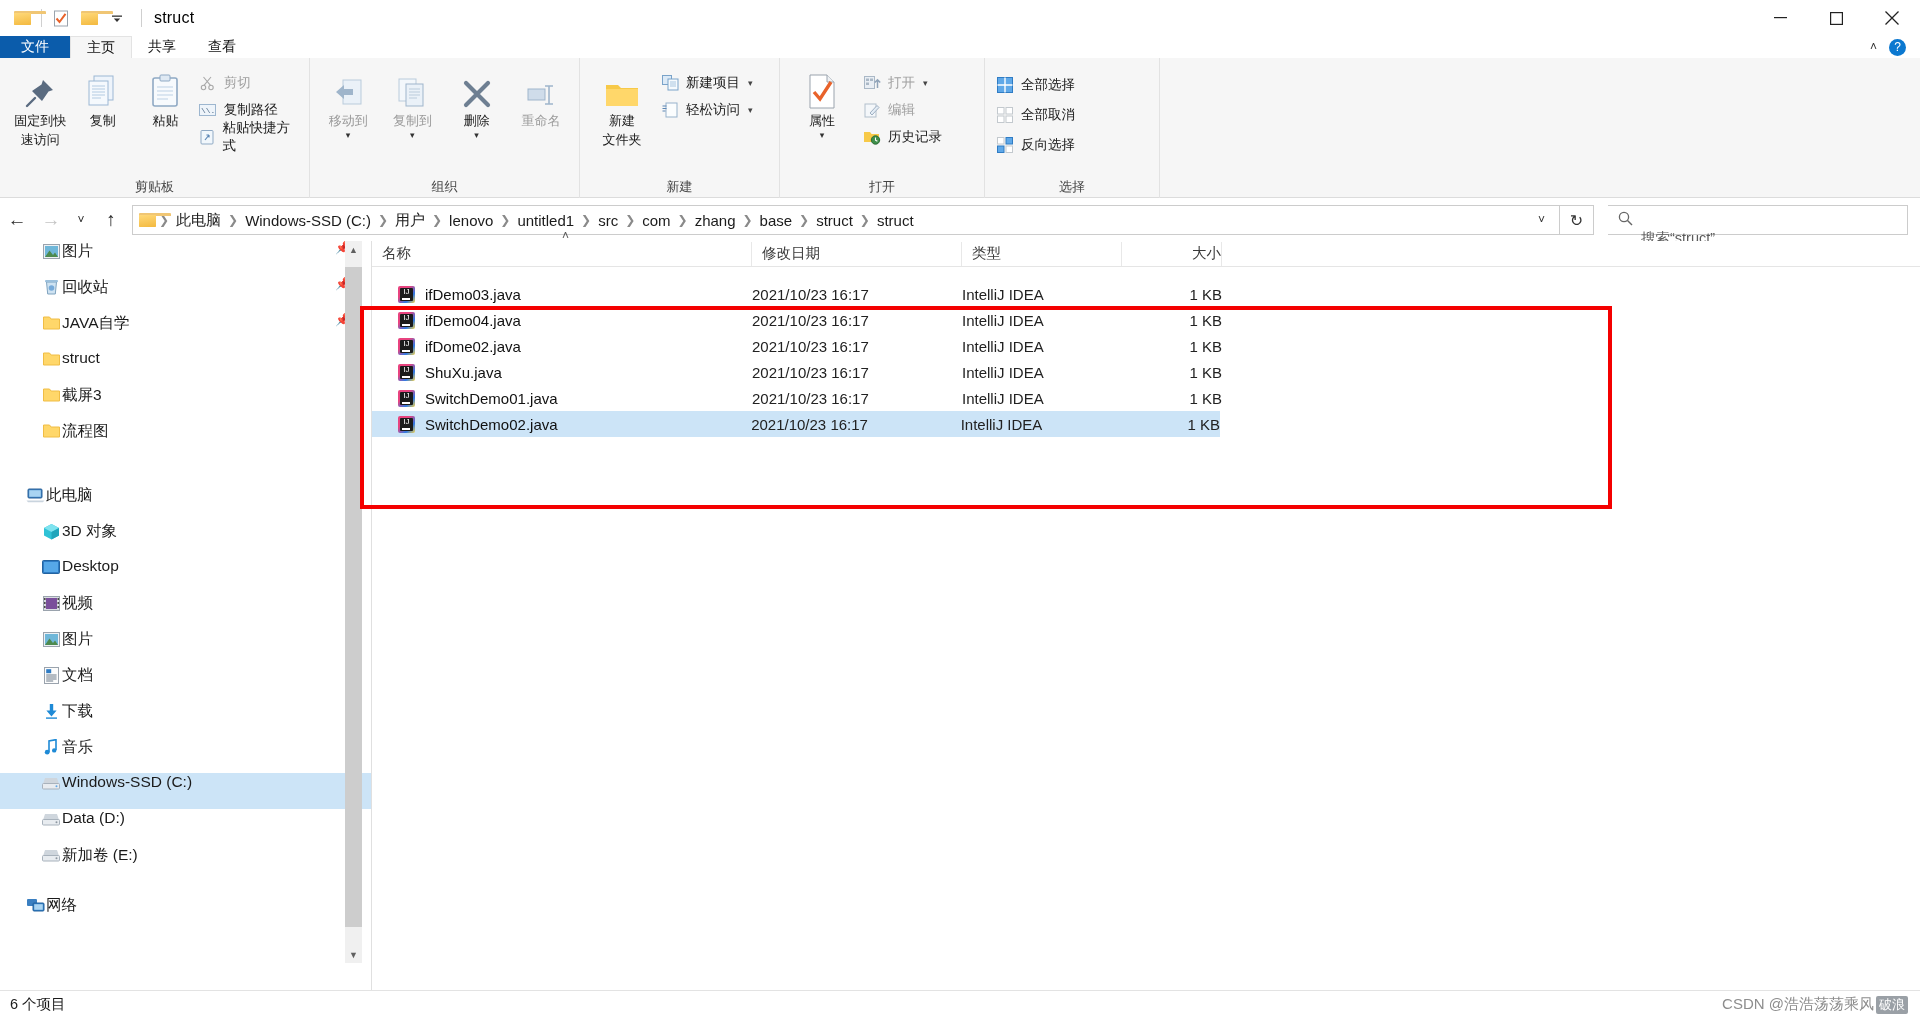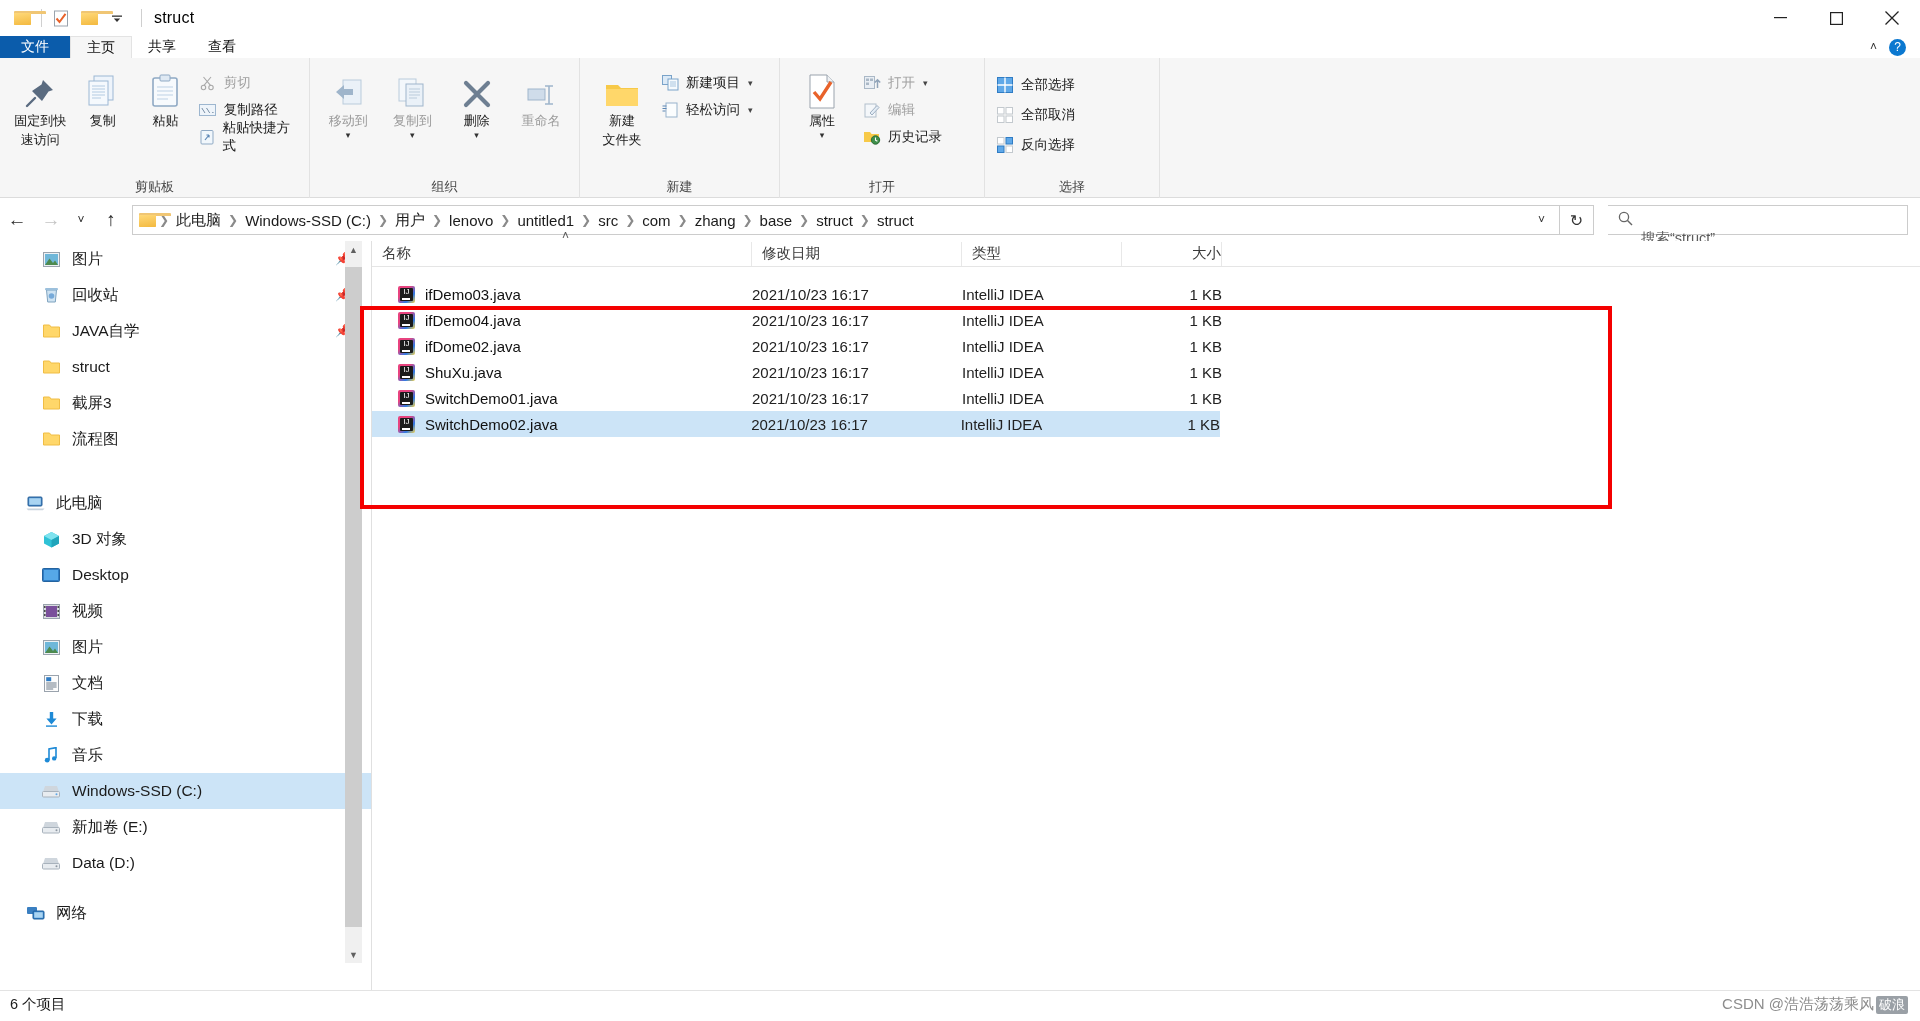--- a/index.html
+++ b/index.html
@@ -123,21 +123,21 @@
     width:300px; height:30px; border:1px solid #ccc; border-left:none;
     display:flex; align-items:center; gap:8px; padding:0 10px; margin-right:12px;
   }
   .searchbox .txt { font-size:14.5px; color:#5a5a5a;margin-top:36px; }
 
   
   .main { position:absolute; left:0; top:241px; width:1920px; height:752px; display:flex; background:#fff; }
 
   .navpane { width:372px; position:relative; background:#fff; overflow:hidden; }
   .navitem {
-    height:36px; display:flex; align-items:center; gap:10px; padding-left:40px;
+    height:36px; display:flex; padding-left:40px;
     font-size:15.5px; color:#1b1b1b; position:relative;
   }
   .navitem.lvl0 { padding-left:24px; }
   .navitem.sel { background:#cce4f7; }
   .navitem .pin { position:absolute; right:22px; color:#8a8a8a; font-size:12px; }
   .navgap { height:14px; }
   .nav-ico { width:22px; height:20px; display:flex; align-items:center; justify-content:center; }
 
   
   .nav-scroll {
@@ -757,31 +757,31 @@
           <span>Windows-SSD (C:)</span>
         </div>
         <div class="navitem">
           <span class="nav-ico">
             <svg width="18" height="13" viewBox="0 0 18 13">
               <path d="M3 1 h12 l2 6 H1 Z" fill="#cfd6dd"></path>
               <rect x="0.5" y="6.5" width="17" height="5.5" rx="1" fill="#e8ecf0" stroke="#a8b2bc"></rect>
               <circle cx="14.5" cy="9.3" r="1" fill="#8d97a1"></circle>
             </svg>
           </span>
-          <span>新加卷 (E:)</span>
+          <span>Data (D:)</span>
         </div>
         <div class="navitem">
           <span class="nav-ico">
             <svg width="18" height="13" viewBox="0 0 18 13">
               <path d="M3 1 h12 l2 6 H1 Z" fill="#cfd6dd"></path>
               <rect x="0.5" y="6.5" width="17" height="5.5" rx="1" fill="#e8ecf0" stroke="#a8b2bc"></rect>
               <circle cx="14.5" cy="9.3" r="1" fill="#8d97a1"></circle>
             </svg>
           </span>
-          <span>Data (D:)</span>
+          <span>新加卷 (E:)</span>
         </div>
 
         <div class="navgap"></div>
 
         <div class="navitem lvl0">
           <span class="nav-ico">
             <svg width="19" height="14" viewBox="0 0 19 14">
               <rect x="1" y="1" width="10" height="7" rx="1" fill="#3a7fc1"></rect>
               <rect x="7" y="5" width="11" height="8" rx="1" fill="#2f7cc4" stroke="#23639f"></rect>
               <rect x="8.2" y="6.2" width="8.6" height="5.6" fill="#a9d4f2"></rect>

